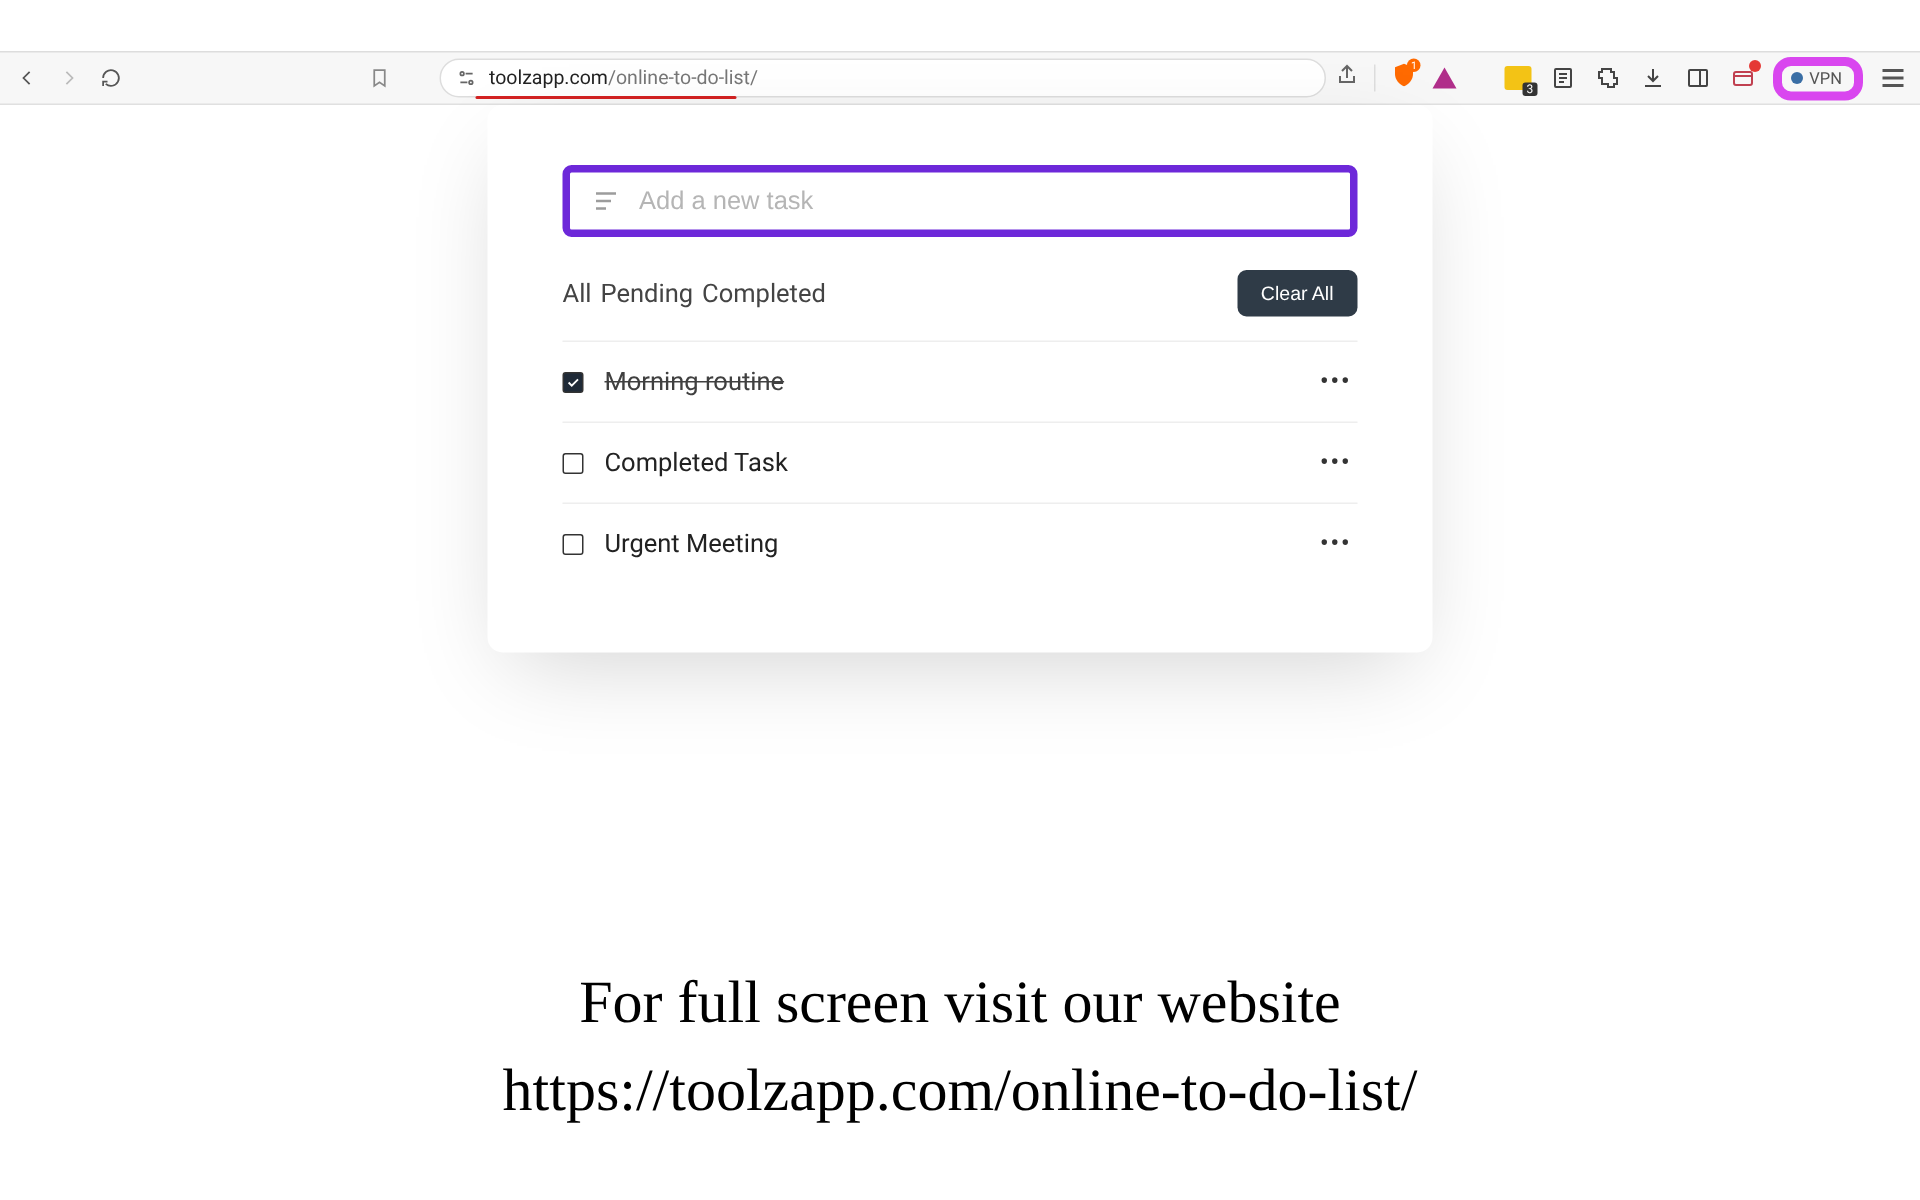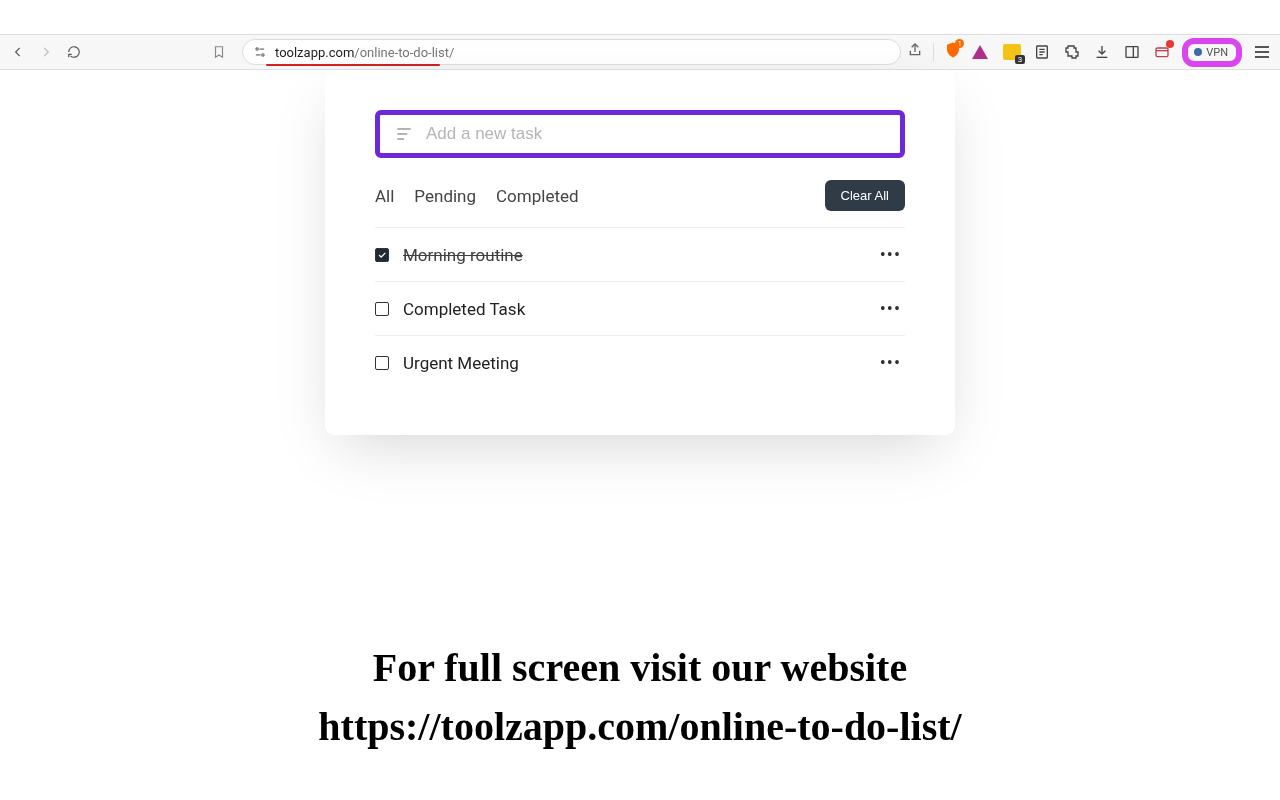--- a/index.html
+++ b/index.html
@@ -1,19 +1,19 @@
 <!DOCTYPE html>
 <html><head>
 <meta charset="utf-8">
 <style>
 * { margin: 0; padding: 0; box-sizing: border-box; }
 body { font-family: -apple-system, BlinkMacSystemFont, "Segoe UI", Roboto, Arial, sans-serif; background: #fff; width: 1280px; height: 800px; overflow: hidden; }
 
 
-.browser-bar { height: 36px; background: #f7f7f7; border-top: 1px solid #ddd; border-bottom: 1px solid #e0e0e0; display: flex; align-items: center; padding: 0 8px; gap: 8px; margin-top: 34px; }
+.browser-bar { height: 36px; background: #f7f7f7; border-top: 1px solid #ddd; border-bottom: 1px solid #e0e0e0; display: flex; align-items: center; padding: 0 8px; gap: 25px; margin-top: 34px; }
 .nav-group { display: flex; align-items: center; gap: 8px; }
 .nav-btn { width: 20px; height: 20px; display: flex; align-items: center; justify-content: center; color: #555; cursor: pointer; }
 .nav-btn.disabled { color: #bbb; }
 .nav-btn svg { width: 14px; height: 14px; }
 .spacer-sm { width: 110px; }
 .bookmark-icon { color: #888; display:flex; align-items:center; justify-content:center; width:18px; }
 .url-bar { flex: 1; height: 26px; border: 1px solid #ddd; border-radius: 13px; background: #fff; display: flex; align-items: center; padding: 0 10px; gap: 8px; margin: 0 6px; max-width: 710px; }
 .site-icon { color: #666; display:flex; align-items:center; }
 .url-text { font-size: 13px; color: #222; }
 .url-text .path { color: #777; }
@@ -35,35 +35,35 @@
 .sep { width:1px; height:18px; background:#ddd; }
 
 
 .page-body { position:relative; height: calc(100% - 70px); }
 .card { position:absolute; top: 0px; left: 50%; transform: translateX(-50%); width: 630px; background:#fff; border-radius:10px; box-shadow: 0 20px 60px -15px rgba(0,0,0,0.18); padding: 40px 50px 46px; }
 .add-row { border:5px solid #6d28d9; border-radius:6px; height:48px; display:flex; align-items:center; padding:0 14px; gap:12px;justify-content:flex-end; }
 .add-row .lines-icon { color:#9c9c9c; display:flex; }
 .add-input { flex:1; border:none; outline:none; font-size:17px; color:#333; background:transparent; }
 .add-input::placeholder { color:#b5b5b5; }
 .filter-row { display:flex; align-items:center; margin-top:22px; padding-bottom:16px; border-bottom:1px solid #eee; }
-.filters { display:flex; gap:20px; font-size:17px; color:#444; }
+.filters { display:flex; gap:6px; font-size:17px; color:#444; }
 .filters span { cursor:pointer; }
 .clear-btn { margin-left:auto; background:#2f3b47; color:#fff; border:none; border-radius:6px; padding:8px 16px; font-size:13px; cursor:pointer; }
 .tasks { }
 .task { display:flex; align-items:center; gap:14px; padding:16px 0; border-bottom:1px solid #eee; }
 .task:last-child { border-bottom:none; }
 .chk { width:14px; height:14px; border:1.5px solid #333; border-radius:2px; display:flex; align-items:center; justify-content:center; cursor:pointer; flex-shrink:0; }
 .chk.checked { background:#1f2a37; }
 .chk svg { width:10px; height:10px; color:#fff; }
 .task-label { font-size:17px; color:#222; }
 .task-label.done { text-decoration: line-through; color:#404040; }
 .dots { margin-left:auto; color:#333; font-size:18px; cursor:pointer; padding:0 4px; letter-spacing:1px; }
 
 
-.footer-text { position:absolute; bottom:50px; left:0; right:0; text-align:center; font-weight:700; font-family: Georgia, 'Times New Roman', serif; }
+.footer-text { position:absolute; bottom:50px; left:0; right:0; text-align:center; font-weight:400; font-family: Georgia, 'Times New Roman', serif; }
 .footer-text .line1 { font-size:40px; margin-bottom:12px; }
 .footer-text .line2 { font-size:40px; }
 </style>
 </head>
 <body>
 
 <div style="height:0"></div>
 
 <div class="browser-bar">
   <div class="nav-group">

